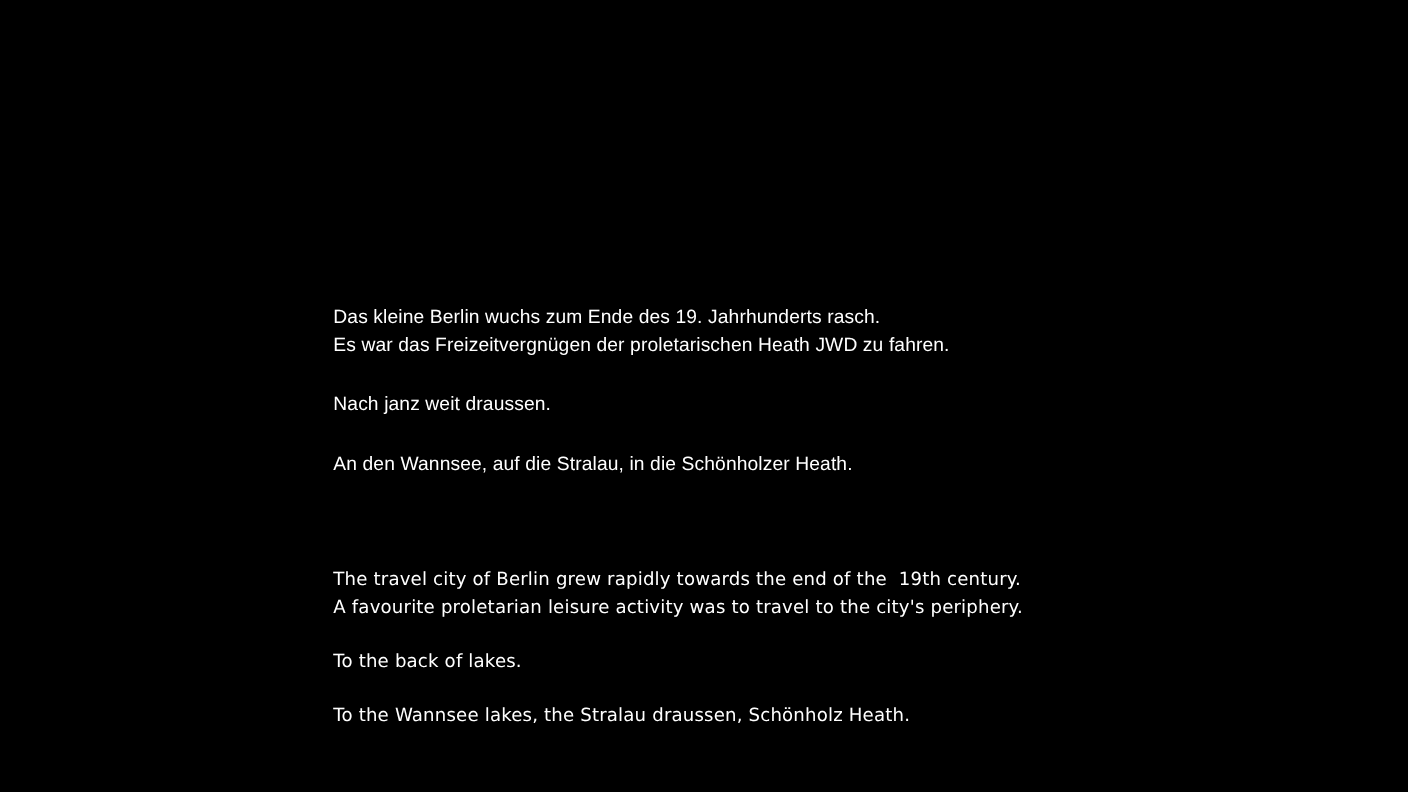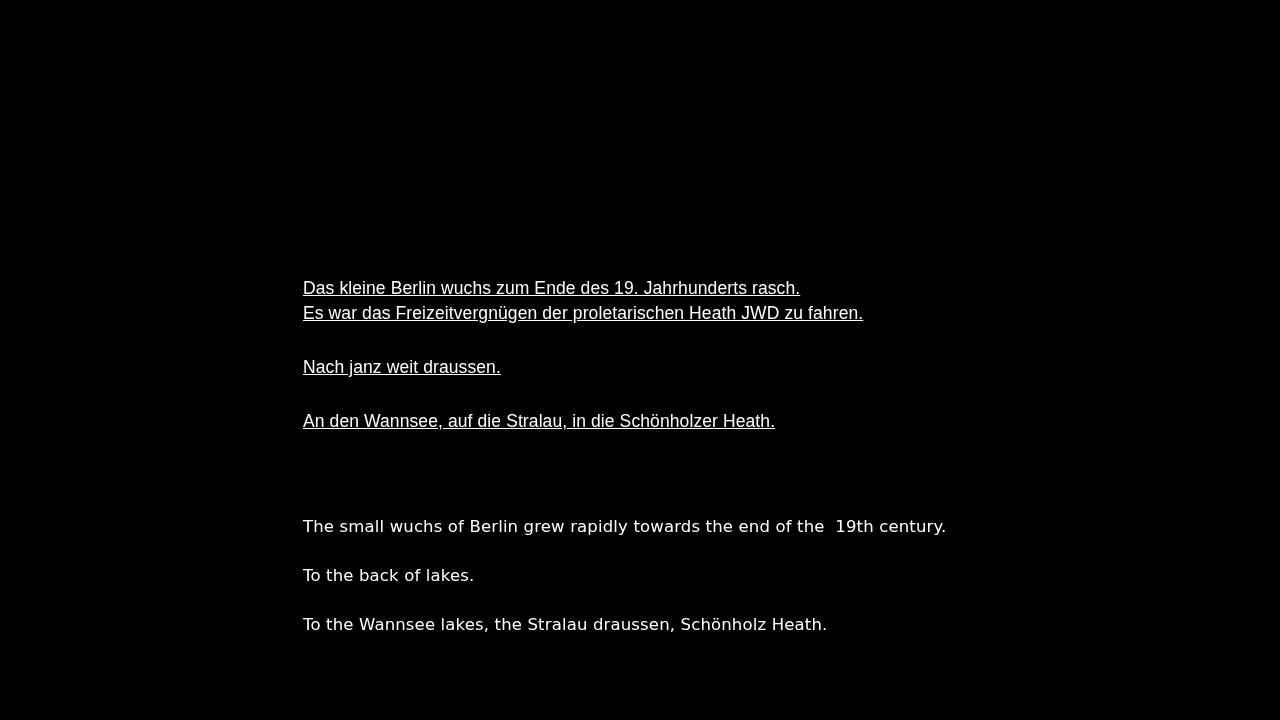--- a/index.html
+++ b/index.html
@@ -31,21 +31,20 @@
   .line {
     color: #ffffff;
     font-size: 17.5px;
     line-height: 25px;
     letter-spacing: 0.1px;
     white-space: pre;
     font-weight: 500;
   }
   .block-de .line {
     font-family: "Liberation Sans", sans-serif;
-    text-decoration: underline;
   }
   .block-en .line {
     font-family: "DejaVu Sans", sans-serif;
     font-size: 16.5px;
     letter-spacing: 0.15px;
   }
   .gap-md { height: 29px; }
   .gap-lg { height: 80px; }
   .gap-xs { height: 24px; }
 </style>
@@ -60,21 +59,22 @@
       <div class="line">Es war das Freizeitvergnügen der proletarischen Heath JWD zu fahren.</div>
       <div class="gap-md"></div>
       <div class="line">Nach janz weit draussen.</div>
       <div class="gap-md"></div>
       <div class="line">An den Wannsee, auf die Stralau, in die Schönholzer Heath.</div>
     </div>
 
     <div class="gap-lg"></div>
 
     <div class="block block-en">
-      <div class="line">The small wuchs of Berlin grew rapidly towards the end of the  19th century.</div>
+      <div class="line">The travel city of Berlin grew rapidly towards the end of the  19th century.</div>
+      <div class="line">A favourite proletarian leisure activity was to travel to the city's periphery.</div>
       <div class="gap-xs"></div>
       <div class="line">To the back of lakes.</div>
       <div class="gap-xs"></div>
       <div class="line">To the Wannsee lakes, the Stralau draussen, Schönholz Heath.</div>
     </div>
 
   </div>
 </div>
 
 </body></html>

